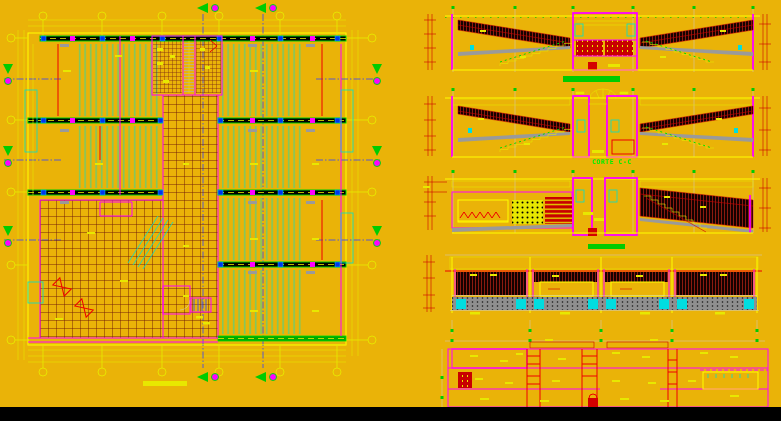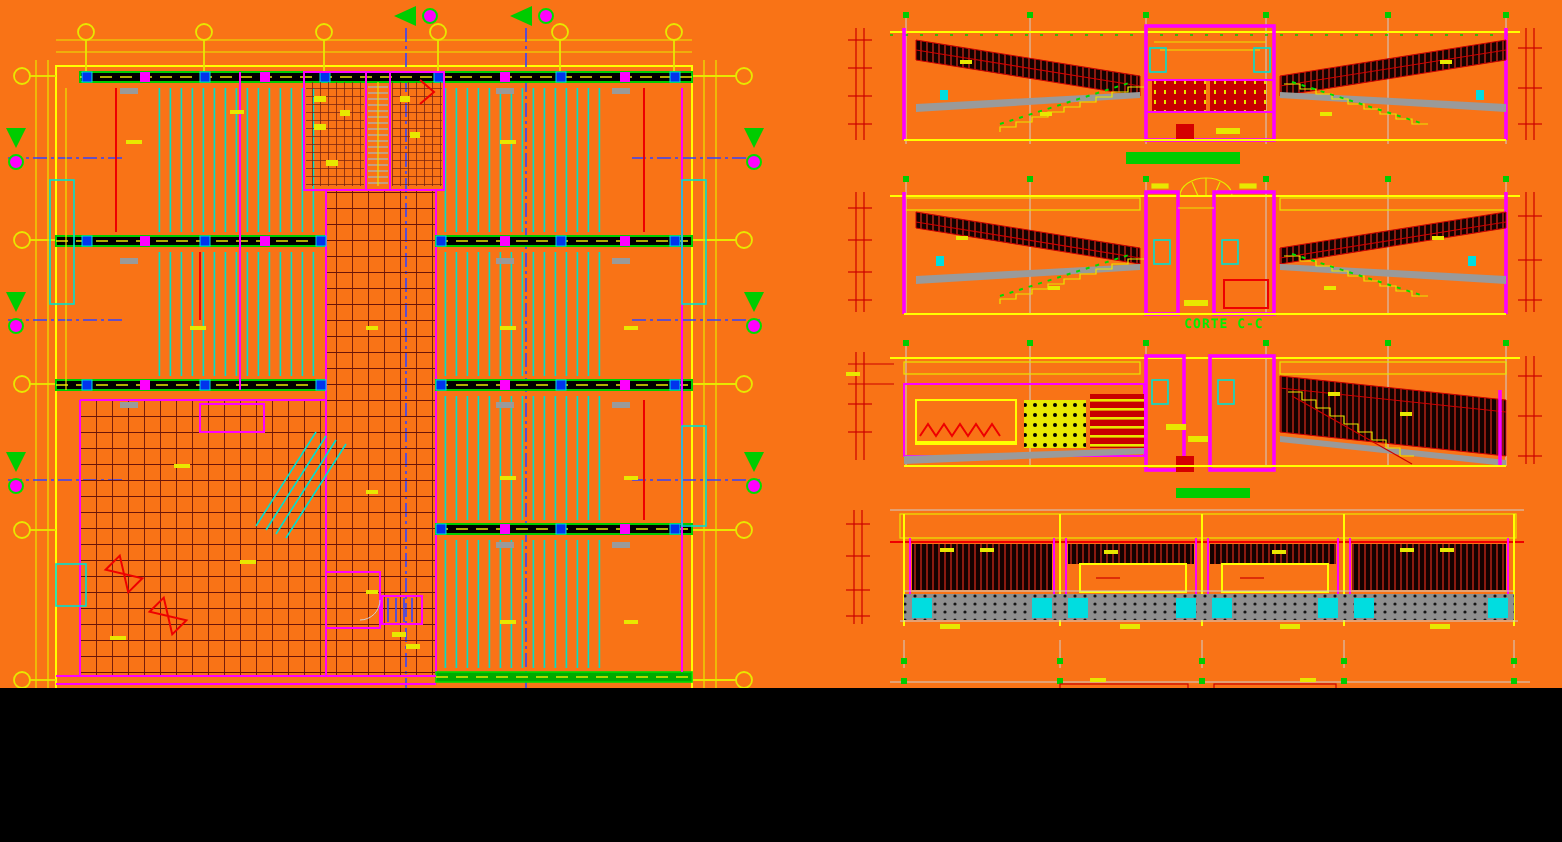--- a/index.html
+++ b/index.html
@@ -1,16 +1,16 @@
 <!DOCTYPE html>
 <html><head>
 <meta charset="utf-8">
 <style>
   html,body{margin:0;padding:0;background:#000;}
-  #sheet{position:relative;width:781px;height:344px;background:#f97316;overflow:hidden;
+  #sheet{position:relative;width:781px;height:407px;background:#eab308;overflow:hidden;
          font-family:"DejaVu Sans Mono",monospace;}
   svg{display:block}
   .ln-y{stroke:#ffff00;fill:none;stroke-width:1}
   .ln-yt{stroke:#e8e800;fill:none;stroke-width:.6}
   .ln-gt{stroke:#00cc00;fill:none;stroke-width:.7}
   .ln-c{stroke:#00e0d0;fill:none;stroke-width:.8}
   .ln-m{stroke:#ff00ff;fill:none;stroke-width:1}
   .ln-m2{stroke:#ff00ff;fill:none;stroke-width:1.8}
   .ln-r{stroke:#ee0000;fill:none;stroke-width:1}
   .ln-rt{stroke:#cc0000;fill:none;stroke-width:.6}

